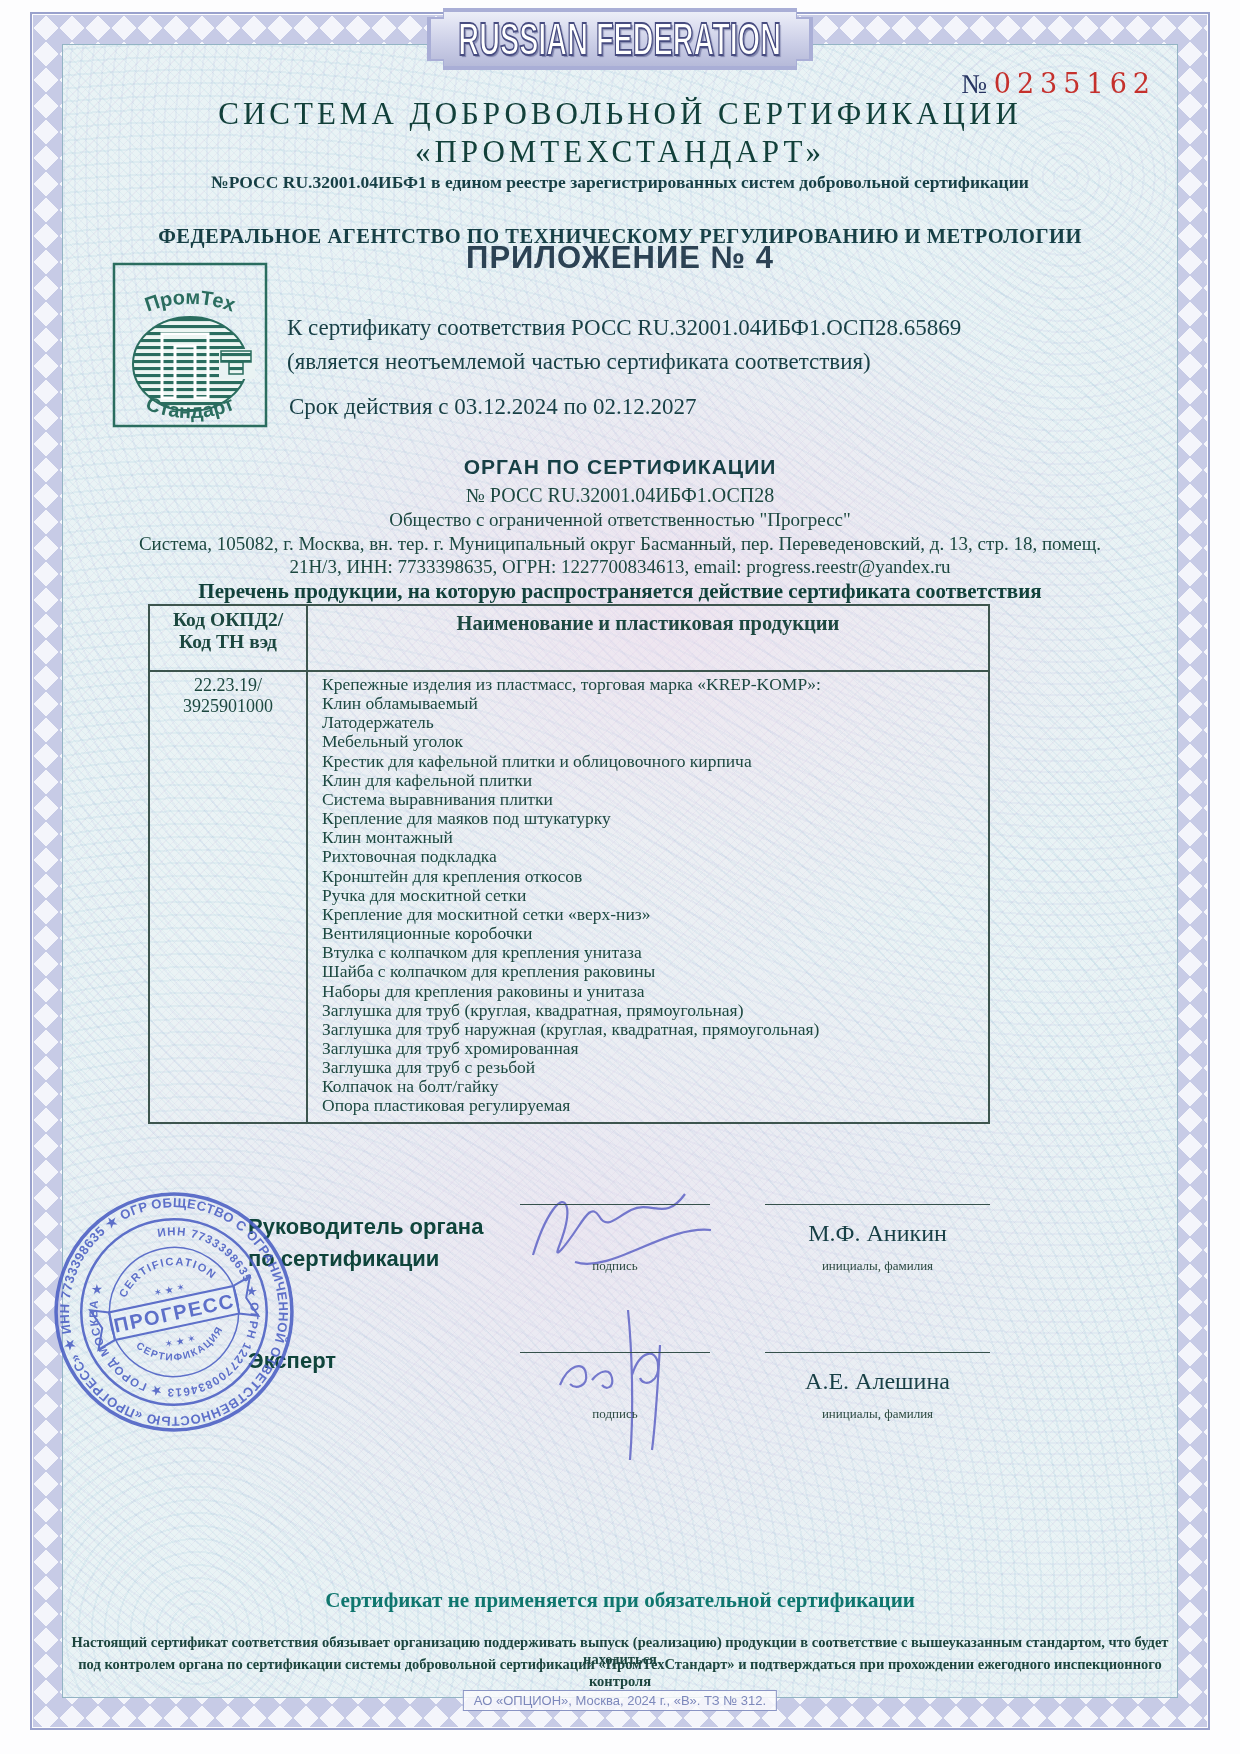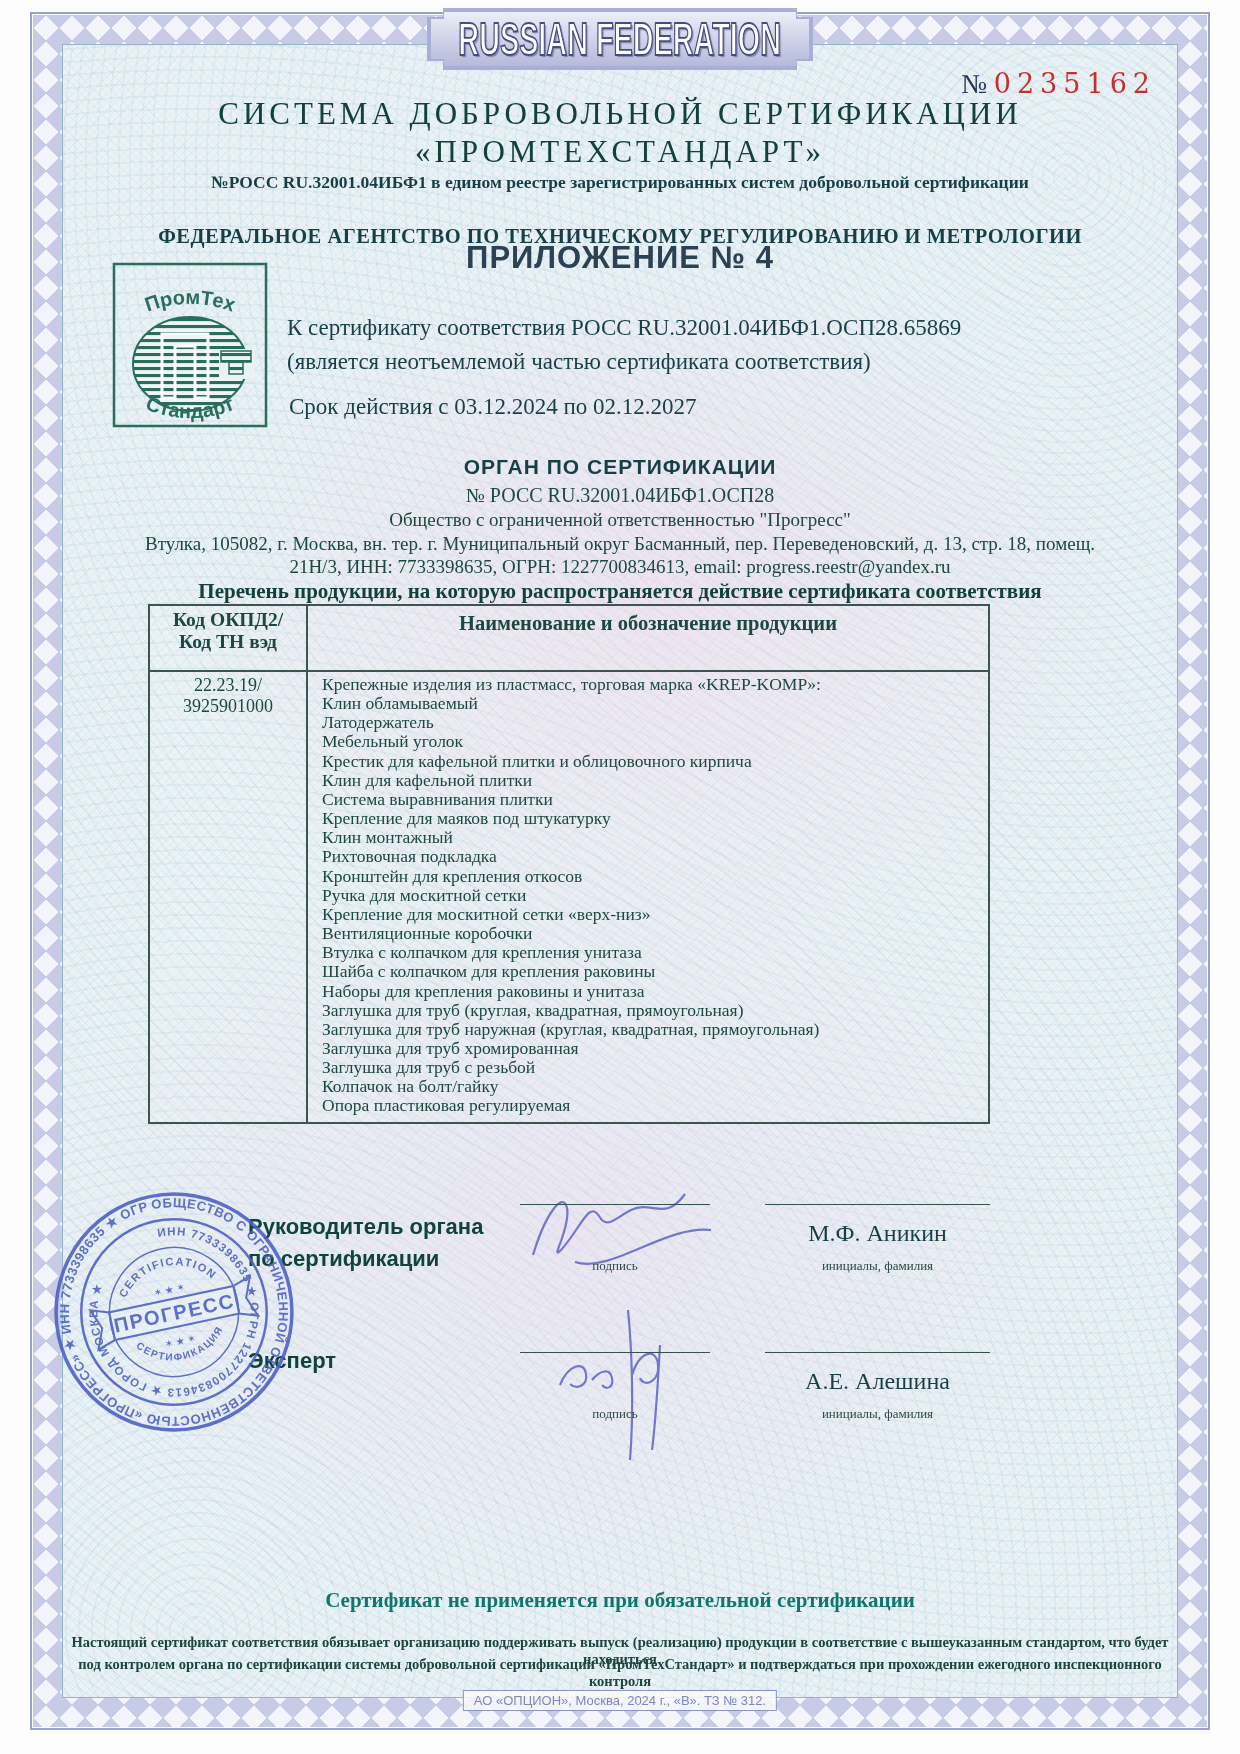--- a/index.html
+++ b/index.html
@@ -150,31 +150,31 @@
     </svg>
   </div>
 
   <div class="cert-line1">К сертификату соответствия РОСС RU.32001.04ИБФ1.ОСП28.65869</div>
   <div class="cert-line2">(является неотъемлемой частью сертификата соответствия)</div>
   <div class="validity">Срок действия с 03.12.2024 по 02.12.2027</div>
 
   <div class="t-center org-heading">ОРГАН ПО СЕРТИФИКАЦИИ</div>
   <div class="t-center org-number">№ РОСС RU.32001.04ИБФ1.ОСП28</div>
   <div class="t-center org-name">Общество с ограниченной ответственностью "Прогресс"</div>
-  <div class="t-center org-addr1">Втулка, 105082, г. Москва, вн. тер. г. Муниципальный округ Басманный, пер. Переведеновский, д. 13, стр. 18, помещ.</div>
+  <div class="t-center org-addr1">Система, 105082, г. Москва, вн. тер. г. Муниципальный округ Басманный, пер. Переведеновский, д. 13, стр. 18, помещ.</div>
   <div class="t-center org-addr2">21Н/3, ИНН: 7733398635, ОГРН: 1227700834613, email: progress.reestr@yandex.ru</div>
   <div class="t-center products-heading">Перечень продукции, на которую распространяется действие сертификата соответствия</div>
 
   <div class="table">
     <div class="t-row t-head">
       <div class="t-c1">
         <div>Код ОКПД2/</div>
         <div>Код ТН вэд</div>
       </div>
-      <div class="t-c2">Наименование и обозначение продукции</div>
+      <div class="t-c2">Наименование и пластиковая продукции</div>
     </div>
     <div class="t-row t-body">
       <div class="t-c1">
         <div>22.23.19/</div>
         <div>3925901000</div>
       </div>
       <div class="t-c2">
           <div class="product-line">Крепежные изделия из пластмасс, торговая марка «KREP-KOMP»:</div>
           <div class="product-line">Клин обламываемый</div>
           <div class="product-line">Латодержатель</div>

